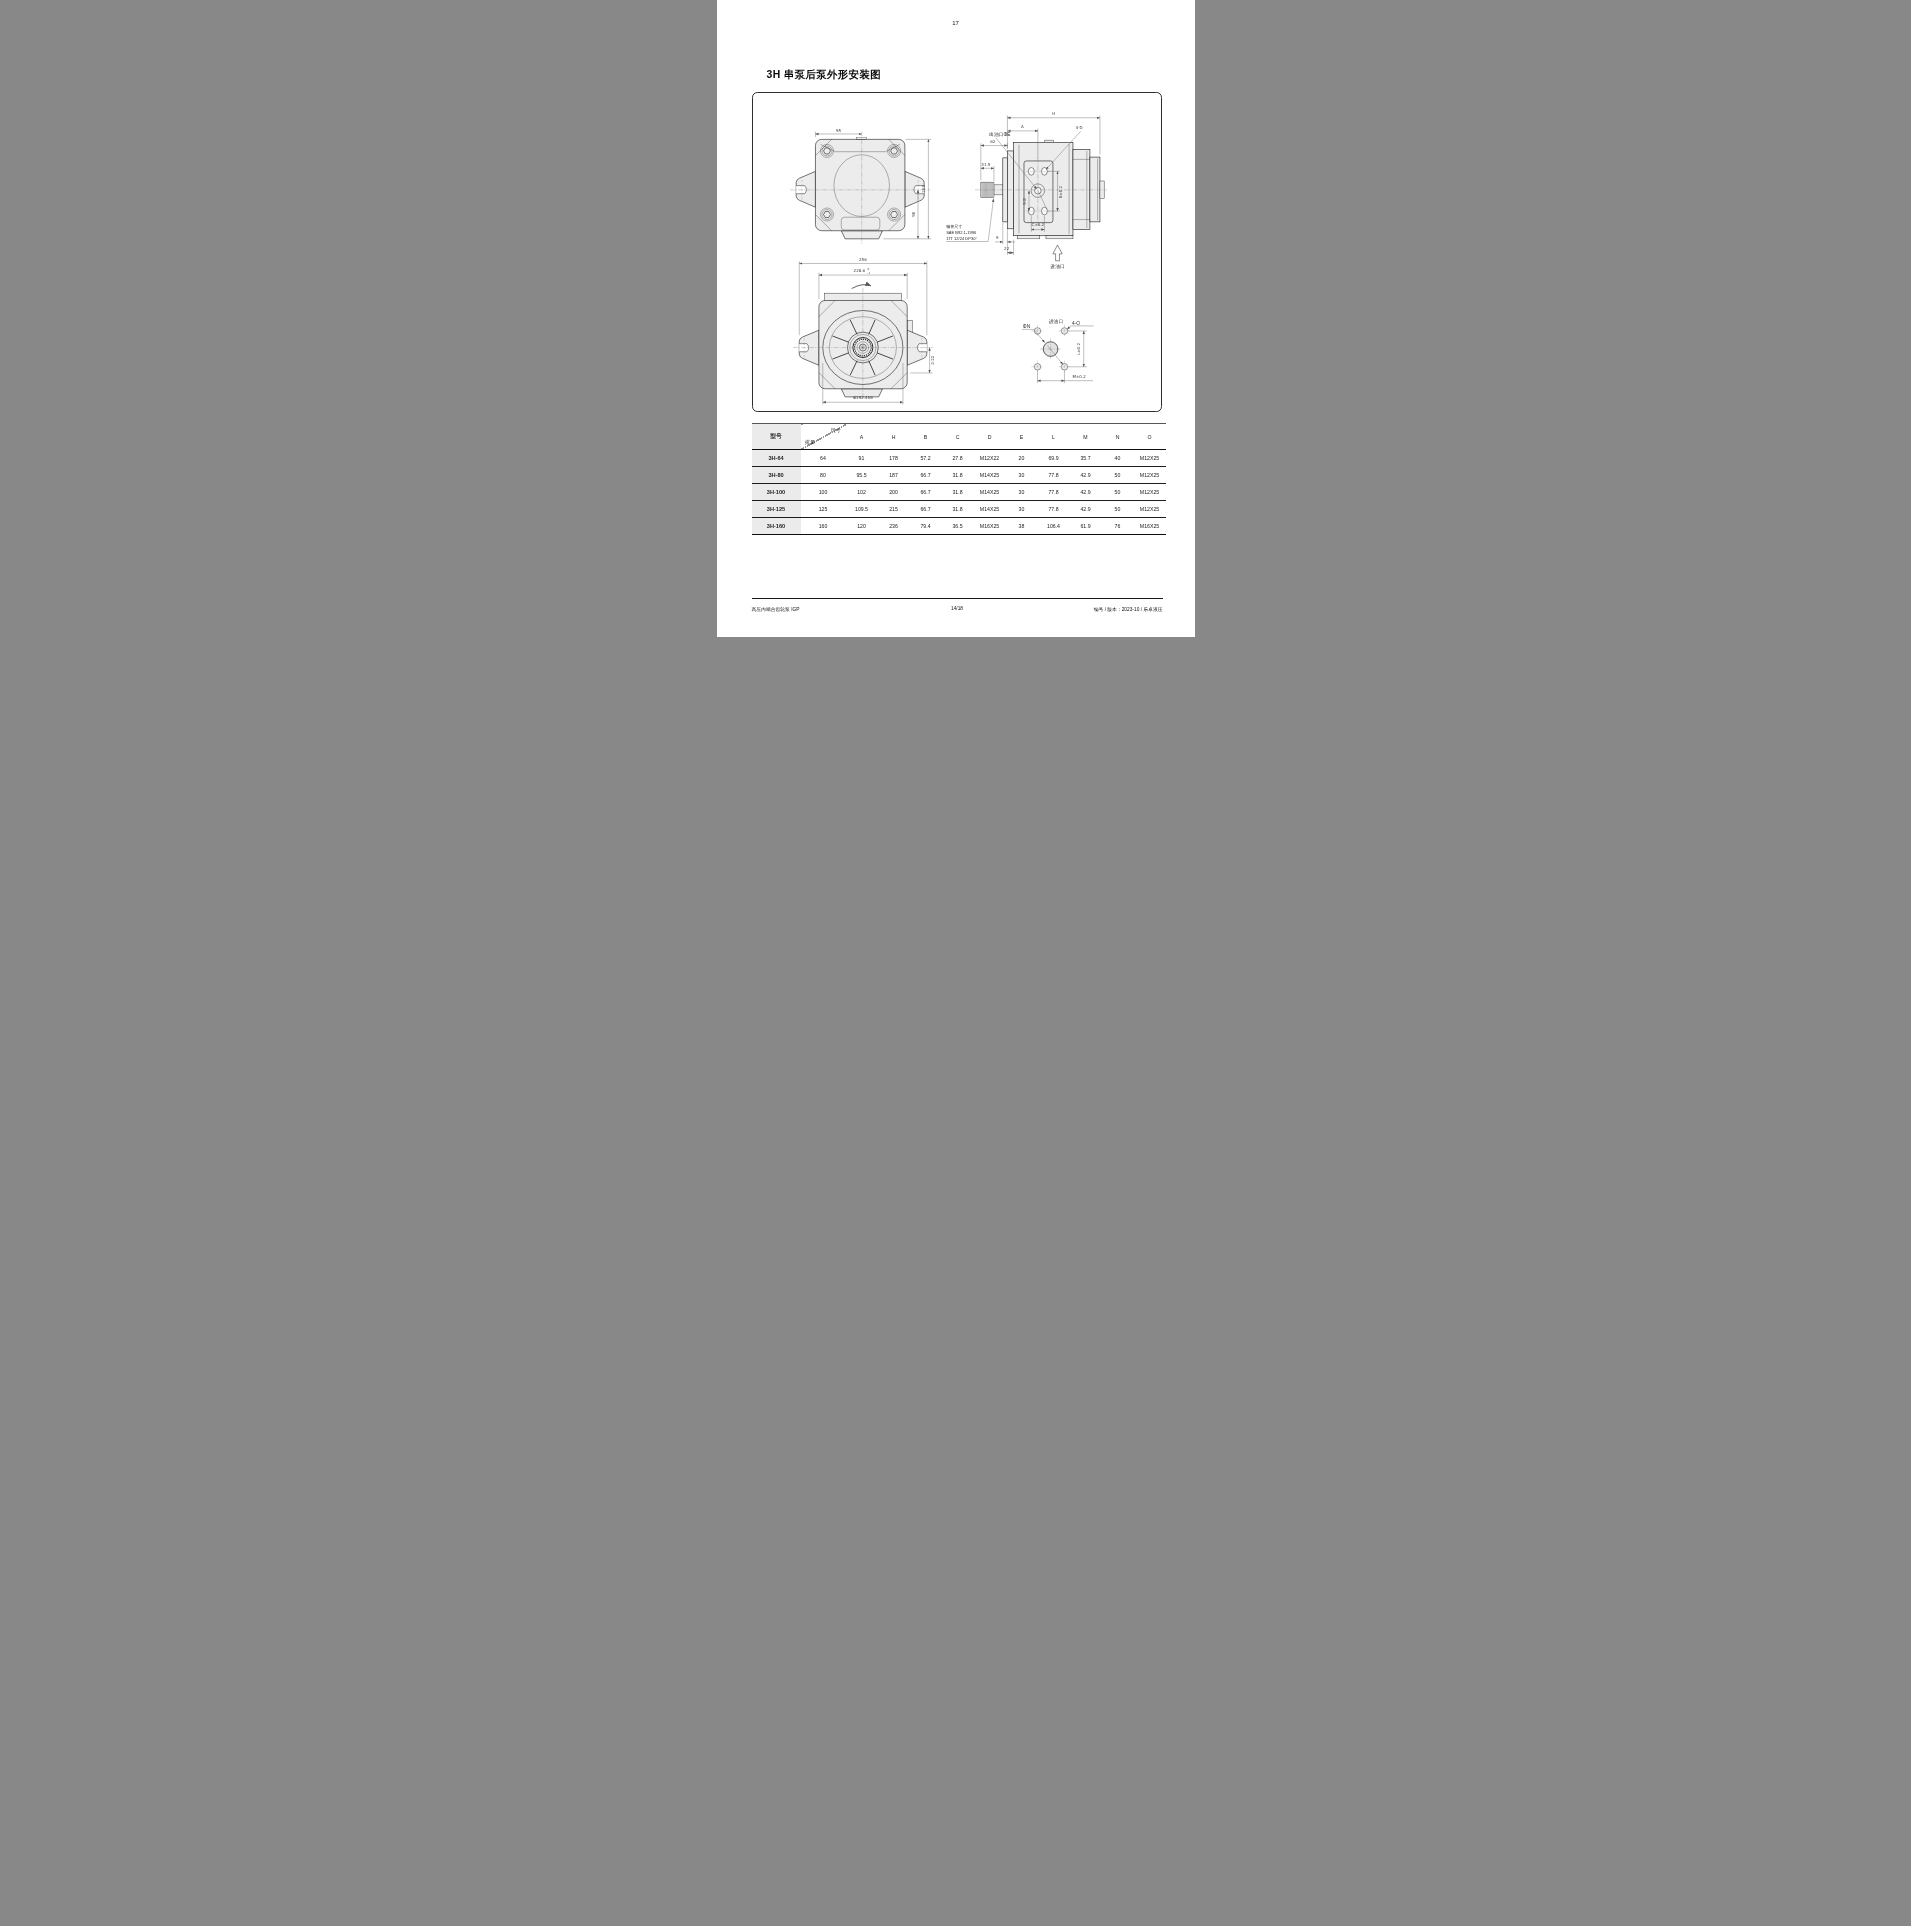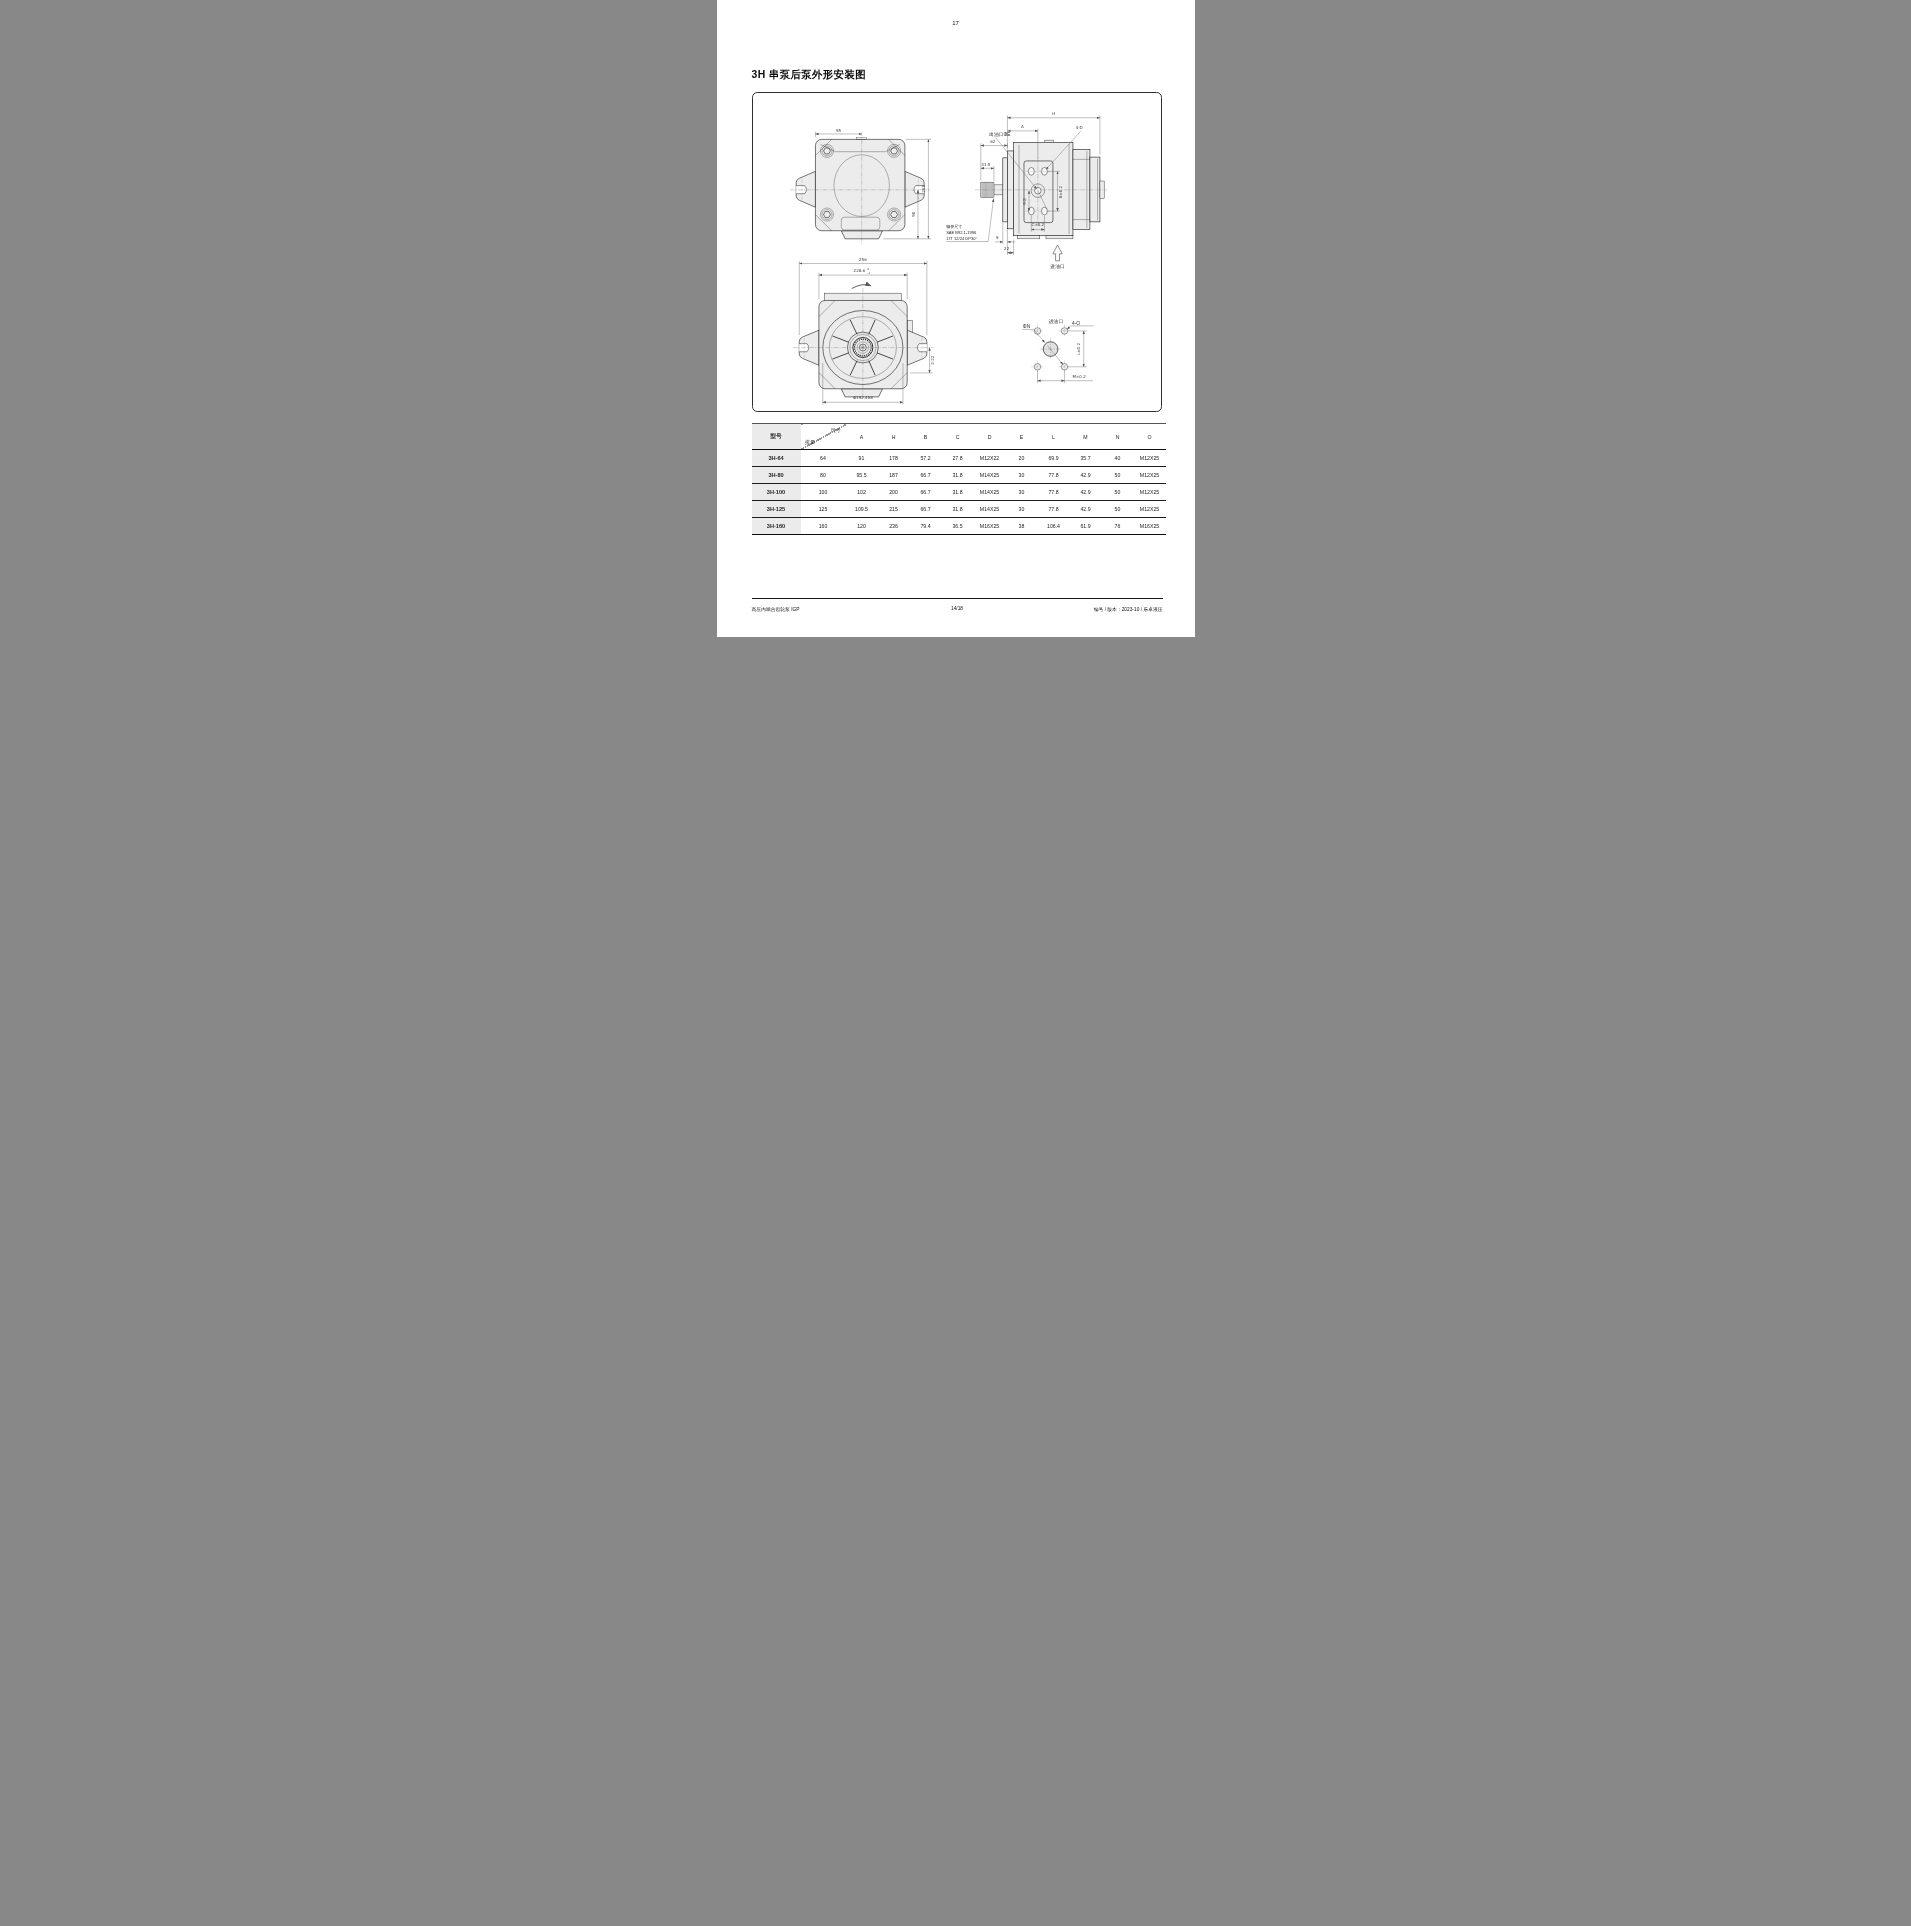--- a/index.html
+++ b/index.html
@@ -1,20 +1,20 @@
 <!DOCTYPE html>
 <html style="font-size:6.2px"><head>
 <meta charset="utf-8">
 <style>
   html,body{margin:0;padding:0;background:#888;}
   #page{position:relative;width:478px;height:637px;background:#ffffff;margin:0 auto;
         font-family:"Liberation Sans","DejaVu Sans",sans-serif;color:#1a1a1a;overflow:hidden;}
   .abs{position:absolute;}
   #page-number{top:20px;left:0;width:478px;text-align:center;font-size:6px;color:#111;}
-  #doc-title{top:68px;left:35px;font-size:10.4px;font-weight:bold;letter-spacing:0.4px;color:#0d0d0d;}
+  #doc-title{top:68px;left:50px;font-size:10.4px;font-weight:bold;letter-spacing:0.4px;color:#0d0d0d;}
   #drawing-box{top:92px;left:35px;width:410px;height:320px;border:0.8px solid #2f2f2f;border-radius:5.4px;box-sizing:border-box;}
   #drawing-svg{position:absolute;top:0;left:0;}
   
   .fill{fill:#ececec;stroke:#1f1f1f;stroke-width:1.6;}
   .fillt{fill:#ececec;stroke:#1f1f1f;stroke-width:1.1;}
   .ln{fill:none;stroke:#1f1f1f;stroke-width:1.6;}
   .thin{fill:none;stroke:#2a2a2a;stroke-width:0.9;}
   .white{fill:#ffffff;stroke:#1f1f1f;stroke-width:1.3;}
   .dim{stroke:#5a5a5a;stroke-width:1;fill:none;}
   .cl{stroke:#7a7a7a;stroke-width:0.9;fill:none;stroke-dasharray:12 3 3 3;}

